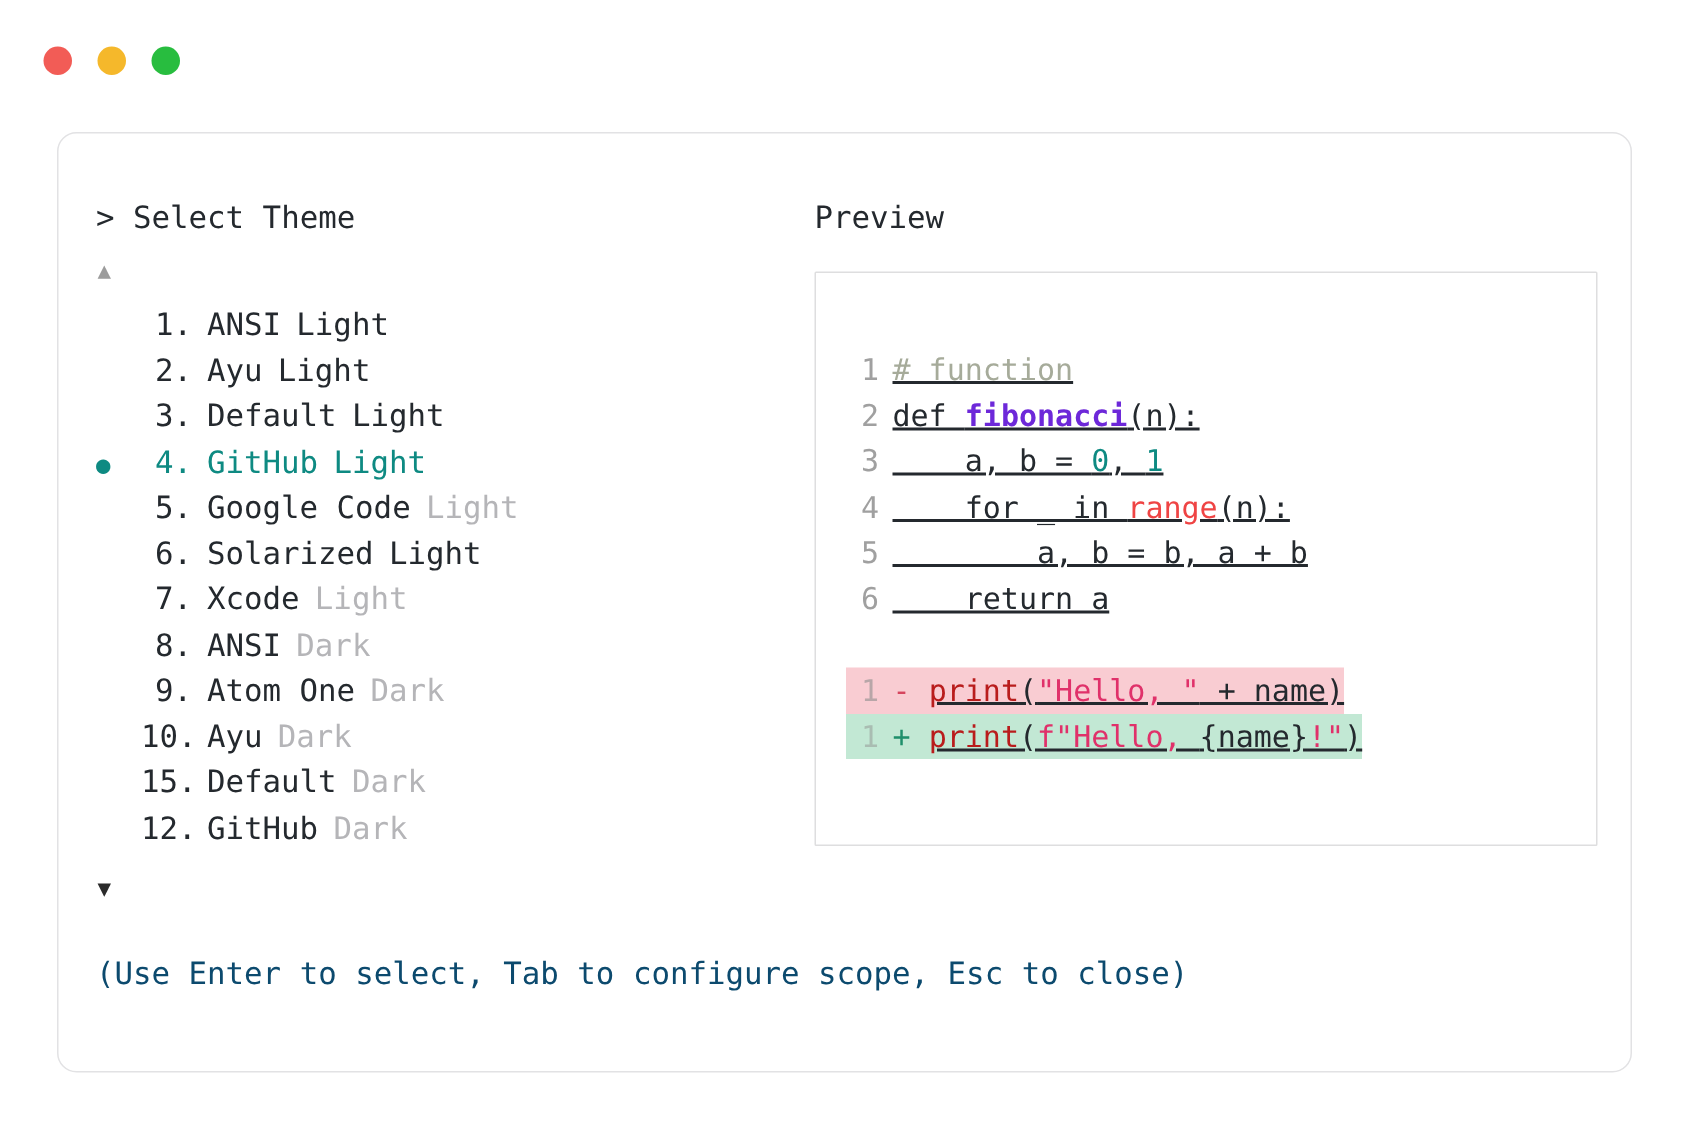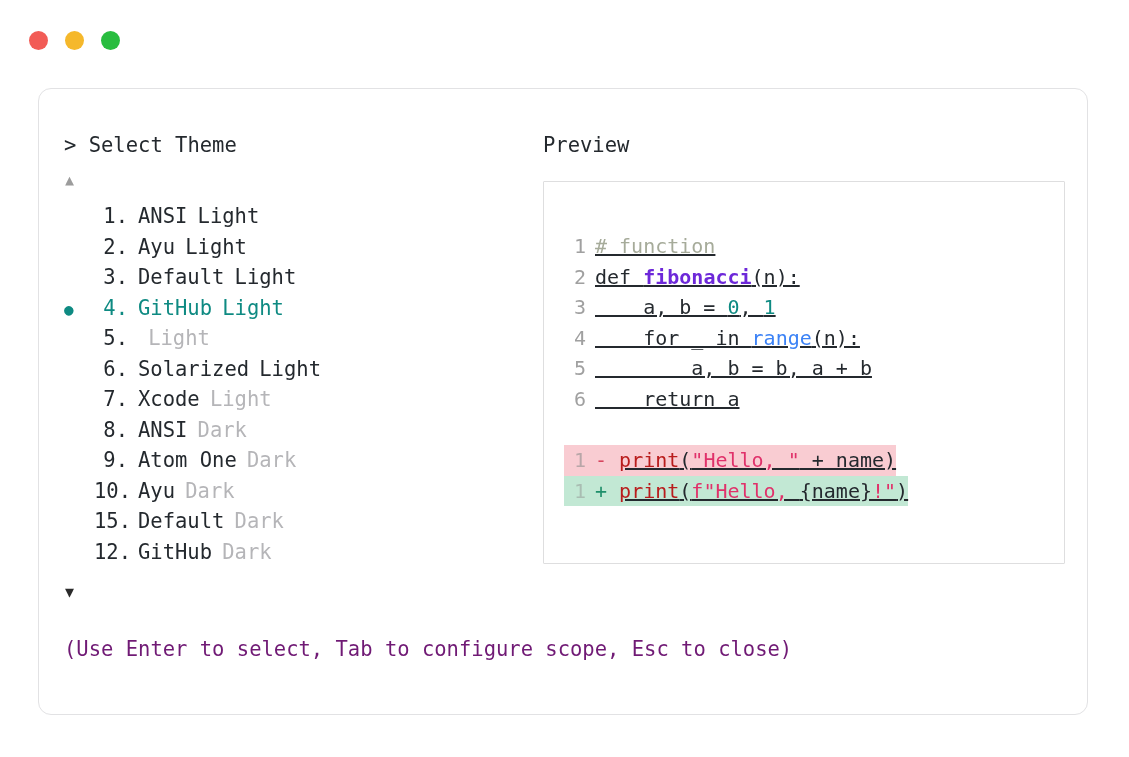--- a/index.html
+++ b/index.html
@@ -131,21 +131,21 @@
   .tvariant { margin-left: 10.2px; text-align: right; }
   .tvariant.muted { color: #b5b5b8; }
 
   
   .hint {
     position: absolute;
     left: 25px;
     top: 546px;
     font-size: 20.5px;
     line-height: 28px;
-    color: #701a75;
+    color: #0c4a6e;
     white-space: pre;
   }
 
   
   .preview-panel {
     margin-top: 22px;
     width: 522px;
     height: 383px;
     box-sizing: border-box;
     border: 1px solid #dededf;
@@ -181,21 +181,21 @@
   .diff-row.add { background: #c2e8d4; }
   .diff-sign { margin-right: 0px; }
   .diff-row.del .diff-sign { color: #d6455e; }
   .diff-row.add .diff-sign { color: #1f8f6b; }
 
   
   .tok-comment { color: #a6ab9a; }
   .tok-keyword { color: #24292e; }
   .tok-func    { color: #6d28d9; font-weight: 700; }
   .tok-num     { color: #0e8a82; }
-  .tok-builtin { color: #3b82f6; }
+  .tok-builtin { color: #ef4444; }
   .tok-call    { color: #b91c1c; }
   .tok-str     { color: #e0316a; }
   .tok-plain   { color: #24292e; }
 </style>
 </head>
 <body>
 
 <div id="root">
 
   <div class="titlebar">
@@ -211,21 +211,21 @@
 
         <div class="col-heading"><span>&gt;</span><span> </span><span>Select Theme</span></div>
 
         <div class="scroll-arrow up">▲</div>
 
         <ul class="theme-list" id="theme-list">
             <li class="theme-item"><span class="bullet-slot">●</span><span class="idx">1.</span><span class="tname">ANSI</span><span class="tvariant">Light</span></li>
             <li class="theme-item"><span class="bullet-slot">●</span><span class="idx">2.</span><span class="tname">Ayu</span><span class="tvariant">Light</span></li>
             <li class="theme-item"><span class="bullet-slot">●</span><span class="idx">3.</span><span class="tname">Default</span><span class="tvariant">Light</span></li>
             <li class="theme-item selected"><span class="bullet-slot">●</span><span class="idx">4.</span><span class="tname">GitHub</span><span class="tvariant">Light</span></li>
-            <li class="theme-item"><span class="bullet-slot">●</span><span class="idx">5.</span><span class="tvariant muted">Light</span></li>
+            <li class="theme-item"><span class="bullet-slot">●</span><span class="idx">5.</span><span class="tname">Google Code</span><span class="tvariant muted">Light</span></li>
             <li class="theme-item"><span class="bullet-slot">●</span><span class="idx">6.</span><span class="tname">Solarized</span><span class="tvariant">Light</span></li>
             <li class="theme-item"><span class="bullet-slot">●</span><span class="idx">7.</span><span class="tname">Xcode</span><span class="tvariant muted">Light</span></li>
             <li class="theme-item"><span class="bullet-slot">●</span><span class="idx">8.</span><span class="tname">ANSI</span><span class="tvariant muted">Dark</span></li>
             <li class="theme-item"><span class="bullet-slot">●</span><span class="idx">9.</span><span class="tname">Atom One</span><span class="tvariant muted">Dark</span></li>
             <li class="theme-item"><span class="bullet-slot">●</span><span class="idx">10.</span><span class="tname">Ayu</span><span class="tvariant muted">Dark</span></li>
             <li class="theme-item"><span class="bullet-slot">●</span><span class="idx">15.</span><span class="tname">Default</span><span class="tvariant muted">Dark</span></li>
             <li class="theme-item"><span class="bullet-slot">●</span><span class="idx">12.</span><span class="tname">GitHub</span><span class="tvariant muted">Dark</span></li>
           </ul>
 
         <div class="scroll-arrow down">▼</div>

